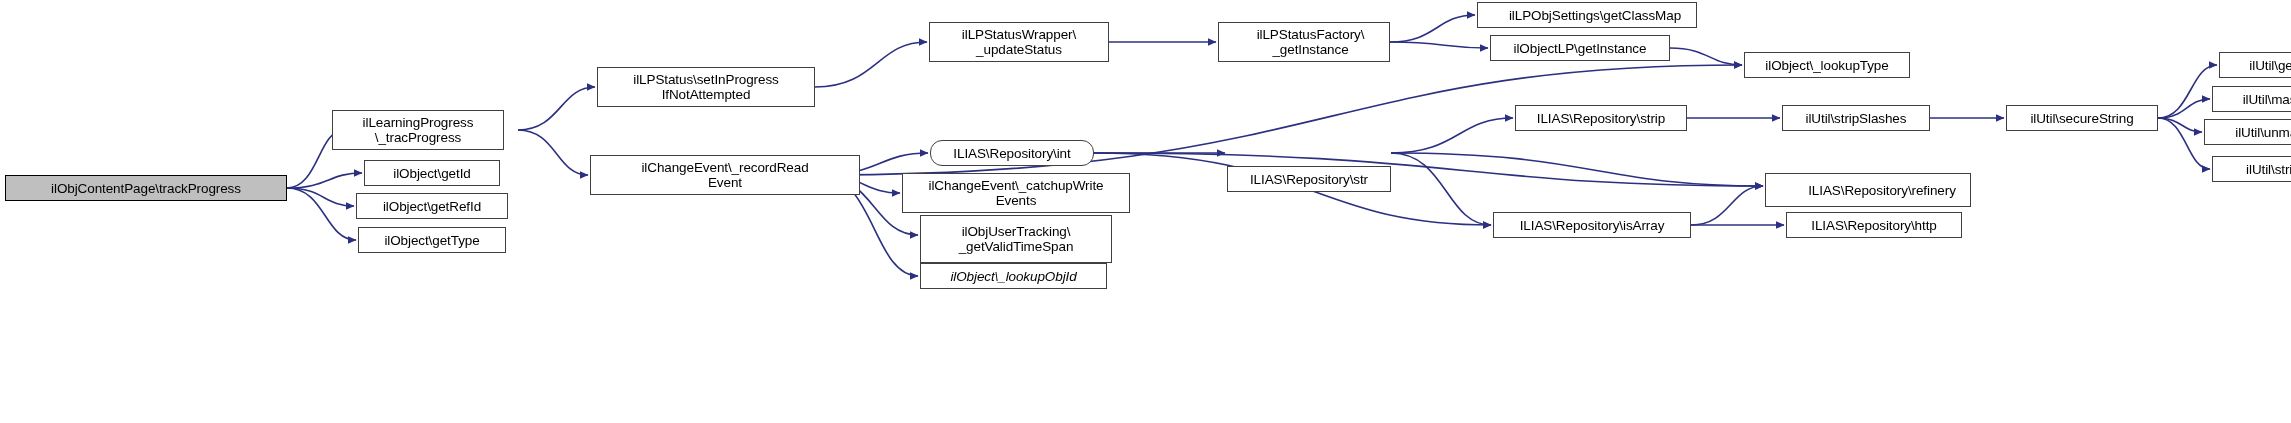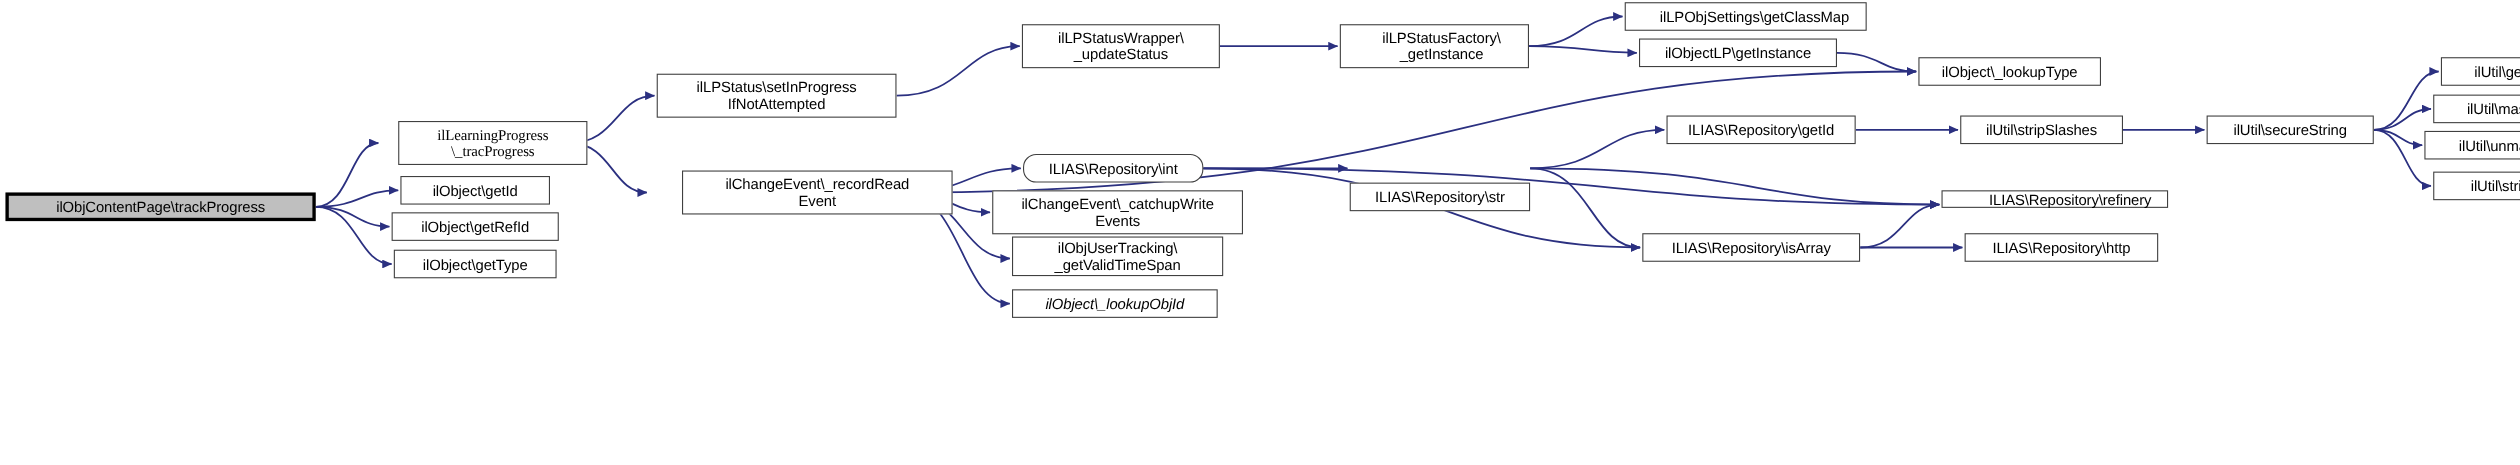--- a/index.html
+++ b/index.html
@@ -23,21 +23,21 @@
     display:flex;
     align-items:center;
     justify-content:center;
     text-align:center;
     white-space:pre;
     letter-spacing:-0.1px;
     z-index:2;
   }
   .node.root{
     background:#bfbfbf;
-    border:3px solid #000000;
+    border:1px solid #000000;
     text-align:center;
   }
 </style>
 </head>
 <body>
 
 <div id="canvas">
   <svg id="edges">
     <defs>
       <marker id="arrow" markerWidth="9" markerHeight="8" refX="8.5" refY="4" orient="auto" markerUnits="userSpaceOnUse">
@@ -77,47 +77,47 @@
         <path d="M2158,118 C2186.6,118 2186.6,169 2210,169" fill="none" stroke="#2b3080" stroke-width="1.6" marker-end="url(#arrow)"></path>
         <path d="M2404,99 C2478.25,99 2478.25,65 2539,65" fill="none" stroke="#2b3080" stroke-width="1.6" marker-end="url(#arrow)"></path>
         <path d="M2404,99 C2499.7,99 2499.7,99 2578,99" fill="none" stroke="#2b3080" stroke-width="1.6" marker-end="url(#arrow)"></path>
         <path d="M2412,132 C2474.15,132 2474.15,132 2525,132" fill="none" stroke="#2b3080" stroke-width="1.6" marker-end="url(#arrow)"></path>
         <path d="M2412,132 C2497.8,132 2497.8,169 2568,169" fill="none" stroke="#2b3080" stroke-width="1.6" marker-end="url(#arrow)"></path>
         <path d="M2751,132 C2810.95,132 2810.95,132 2860,132" fill="none" stroke="#2b3080" stroke-width="1.6" marker-end="url(#arrow)"></path>
       </g>
   </svg>
   <div id="node-layer">
       <div class="node root" style="left: 5px; top: 175px; width: 282px; height: 26px;">ilObjContentPage\trackProgress</div>
-      <div class="node" style="left: 362px; top: 110px; width: 172px; height: 40px; font-family: Liberation Serif, serif;">ilLearningProgress
+      <div class="node" style="left: 332px; top: 110px; width: 172px; height: 40px;">ilLearningProgress
 \_tracProgress</div>
       <div class="node" style="left: 364px; top: 160px; width: 136px; height: 26px;">ilObject\getId</div>
       <div class="node" style="left: 356px; top: 193px; width: 152px; height: 26px;">ilObject\getRefId</div>
       <div class="node" style="left: 358px; top: 227px; width: 148px; height: 26px;">ilObject\getType</div>
       <div class="node" style="left: 597px; top: 67px; width: 218px; height: 40px;">ilLPStatus\setInProgress
 IfNotAttempted</div>
-      <div class="node" style="left: 590px; top: 155px; width: 246px; height: 40px; margin-left: 30px;">ilChangeEvent\_recordRead
+      <div class="node" style="left: 590px; top: 155px; width: 270px; height: 40px;">ilChangeEvent\_recordRead
 Event</div>
       <div class="node" style="left: 929px; top: 22px; width: 180px; height: 40px;">ilLPStatusWrapper\
 _updateStatus</div>
       <div class="node" style="left: 1218px; top: 22px; width: 172px; height: 40px; padding-left: 13px;">ilLPStatusFactory\
 _getInstance</div>
       <div class="node" style="left: 1477px; top: 2px; width: 220px; height: 26px; padding-left: 16px;">ilLPObjSettings\getClassMap</div>
       <div class="node" style="left: 1490px; top: 35px; width: 180px; height: 26px;">ilObjectLP\getInstance</div>
       <div class="node" style="left: 1744px; top: 52px; width: 166px; height: 26px;">ilObject\_lookupType</div>
-      <div class="node" style="left: 1515px; top: 105px; width: 172px; height: 26px;">ILIAS\Repository\getId</div>
+      <div class="node" style="left: 1515px; top: 105px; width: 172px; height: 26px;">ILIAS\Repository\strip</div>
       <div class="node" style="left: 1782px; top: 105px; width: 148px; height: 26px;">ilUtil\stripSlashes</div>
       <div class="node" style="left: 2006px; top: 105px; width: 152px; height: 26px;">ilUtil\secureString</div>
       <div class="node" style="left: 930px; top: 140px; width: 164px; height: 26px; border-radius: 12px;">ILIAS\Repository\int</div>
       <div class="node" style="left: 1227px; top: 140px; width: 164px; height: 26px; margin-top: 26px;">ILIAS\Repository\str</div>
       <div class="node" style="left: 902px; top: 173px; width: 228px; height: 40px;">ilChangeEvent\_catchupWrite
 Events</div>
-      <div class="node" style="left: 920px; top: 215px; width: 192px; height: 36px;">ilObjUserTracking\
+      <div class="node" style="left: 920px; top: 215px; width: 192px; height: 48px;">ilObjUserTracking\
 _getValidTimeSpan</div>
       <div class="node" style="left: 920px; top: 263px; width: 187px; height: 26px; font-style: italic;">ilObject\_lookupObjId</div>
-      <div class="node" style="left: 1765px; top: 173px; width: 206px; height: 16px; padding-left: 28px;">ILIAS\Repository\refinery</div>
+      <div class="node" style="left: 1765px; top: 173px; width: 206px; height: 34px; padding-left: 28px;">ILIAS\Repository\refinery</div>
       <div class="node" style="left: 1493px; top: 212px; width: 198px; height: 26px;">ILIAS\Repository\isArray</div>
       <div class="node" style="left: 1786px; top: 212px; width: 176px; height: 26px;">ILIAS\Repository\http</div>
       <div class="node" style="left: 2219px; top: 52px; width: 178px; height: 26px;">ilUtil\getSecureTags</div>
       <div class="node" style="left: 2212px; top: 86px; width: 192px; height: 26px;">ilUtil\maskSecureTags</div>
       <div class="node" style="left: 2204px; top: 119px; width: 208px; height: 26px;">ilUtil\unmaskSecureTags</div>
       <div class="node" style="left: 2212px; top: 156px; width: 192px; height: 26px;">ilUtil\stripScriptHTML</div>
     </div>
 </div>
 
 </body></html>

